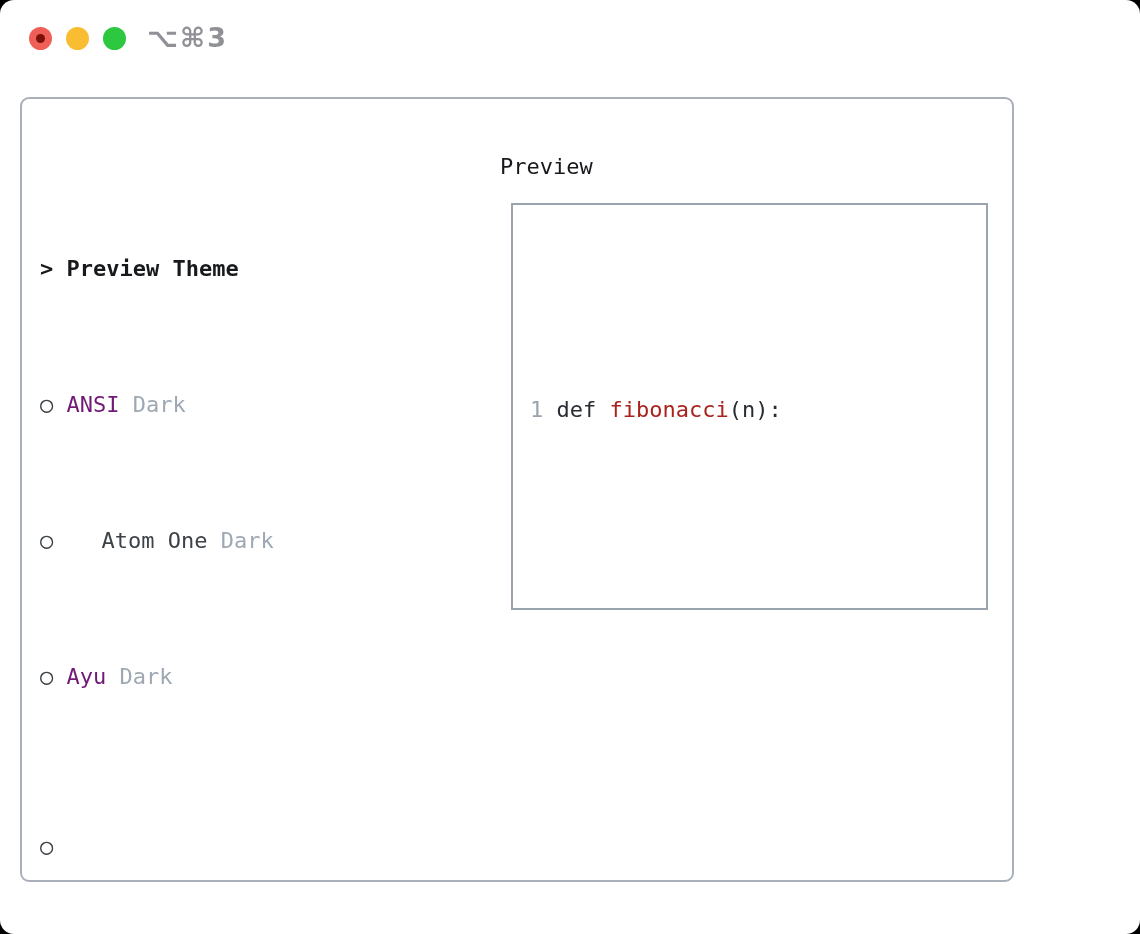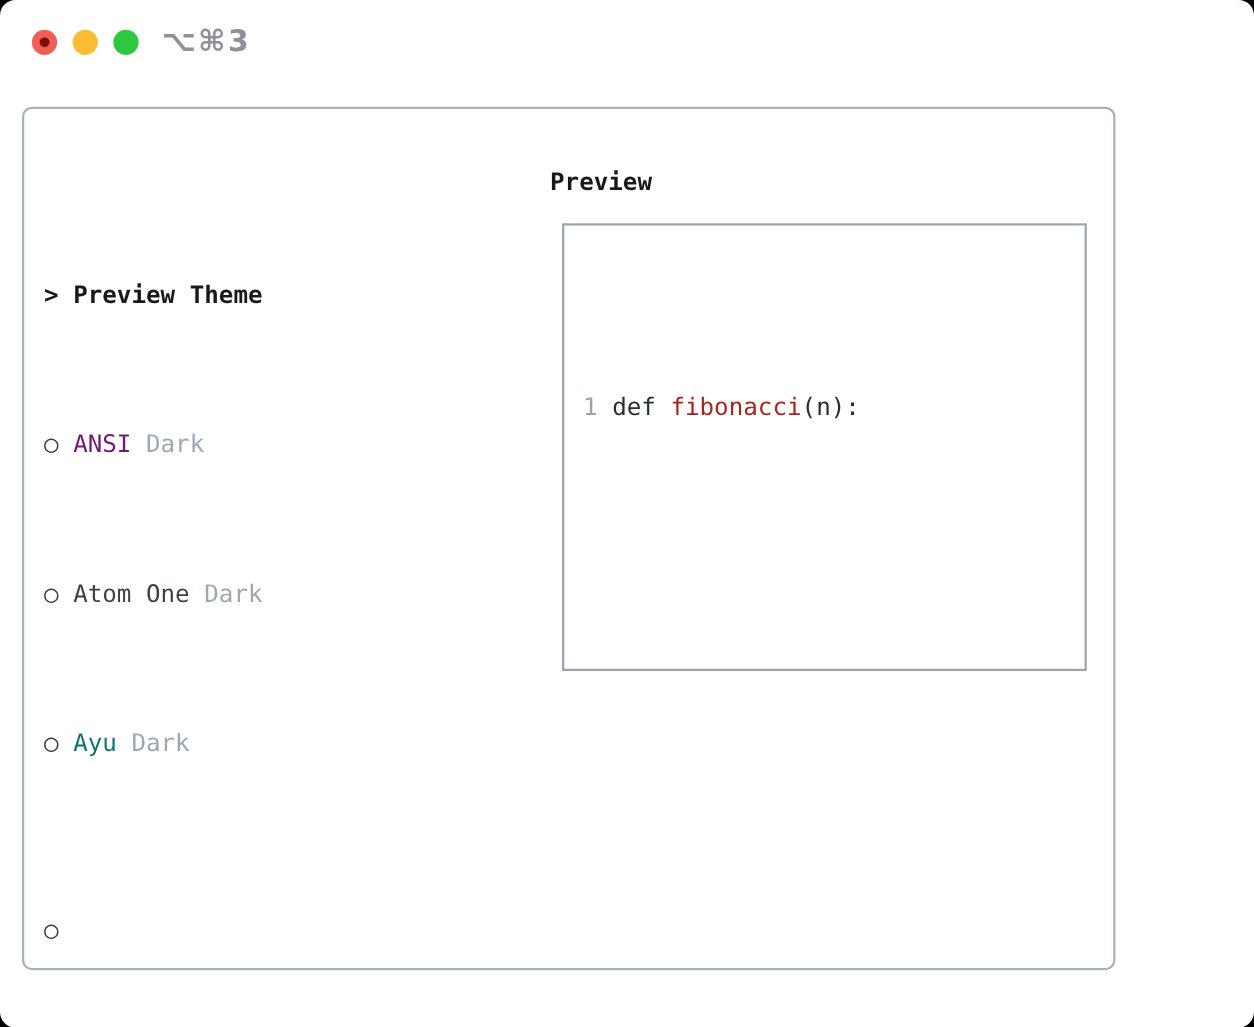--- a/index.html
+++ b/index.html
@@ -49,32 +49,32 @@
   }
   .row { height:34px; }
   .marker { display:inline-block; width:2ch; }
   .tname { margin-right:1ch; }
   .variant { color:#9ea8b3; }
   .hdr { font-weight:bold; color:#17191c; }
   
   .previewtitle {
     position:absolute; left:478px; top:51px;
     font-size:22px; line-height:34px;
-    font-weight:bold; color:#17191c;
+    font-weight:normal; color:#17191c;
   }
   .pbox {
     position:absolute; left:489px; top:104px;
     width:477px; height:407px;
     border:2px solid #9aa4ae;
     padding:47px 0 0 17px;
     font-size:22px; line-height:34px;
     white-space:pre; color:#282d33;
     overflow:hidden;
   }
-  .cline { height:34px; }
+  .cline { height:34px;margin-top:39px; }
   .lnum { display:inline-block; width:2ch; color:#9aa3ad; }
 </style>
 </head>
 <body>
 
 <div class="window">
 
   <div class="traffic">
     <div class="light light-red"></div>
     <div class="light light-yellow"></div>
@@ -83,23 +83,23 @@
   <div class="shortcut">⌥⌘3</div>
 
   <div class="panel">
 
     <div class="listcol">
 
       <div class="row hdr"><span class="marker">&gt;</span><span>Preview Theme</span></div>
 
       <div class="row"><span class="marker" style="color: rgb(60, 66, 72);">○</span><span class="tname" style="color: #701a75;">ANSI</span><span class="variant">Dark</span></div>
 
-      <div class="row"><span class="marker" style="color: rgb(60, 66, 72);">○</span><span class="tname" style="color: rgb(60, 66, 72);">Atom One</span><span class="variant">Dark</span></div>
+      <div class="row"><span class="marker" style="color: rgb(60, 66, 72);">○</span><span class="tname" style="color: rgb(60, 66, 72); margin-left: 35px;">Atom One</span><span class="variant">Dark</span></div>
 
-      <div class="row"><span class="marker" style="color: rgb(60, 66, 72);">○</span><span class="tname" style="color: #0f766e;">Ayu</span><span class="variant">Dark</span></div>
+      <div class="row"><span class="marker" style="color: rgb(60, 66, 72);">○</span><span class="tname" style="color: #701a75;">Ayu</span><span class="variant">Dark</span></div>
 
 
       <div class="row"><span class="marker" style="color: rgb(60, 66, 72);">○</span></div>
 
       
 
       
 
       
 

